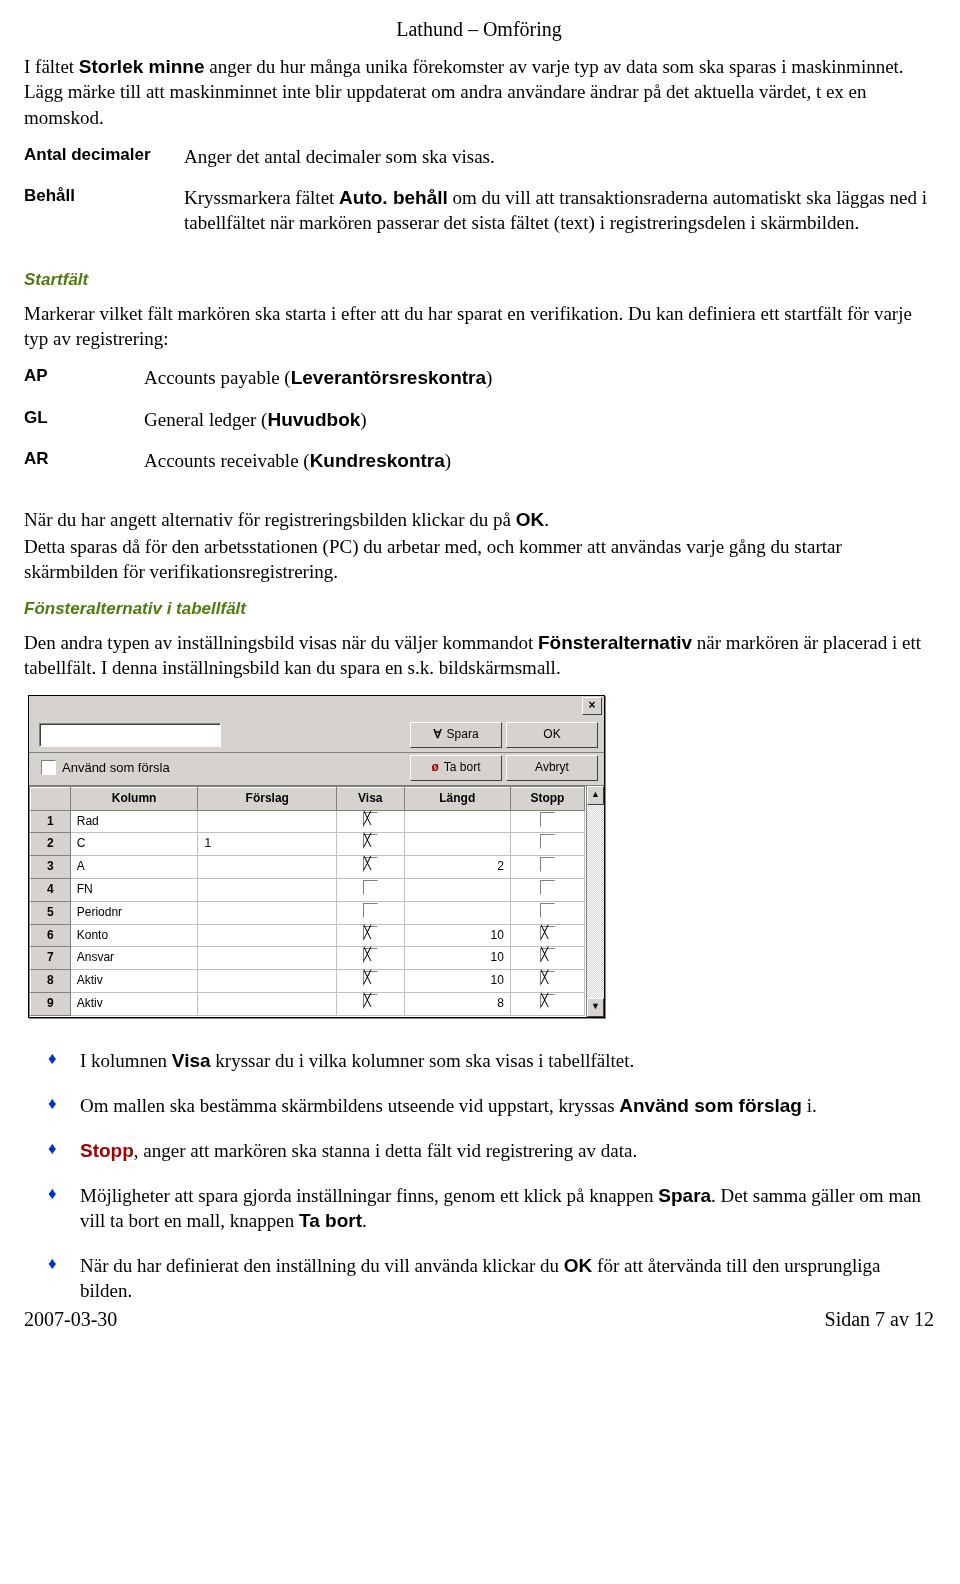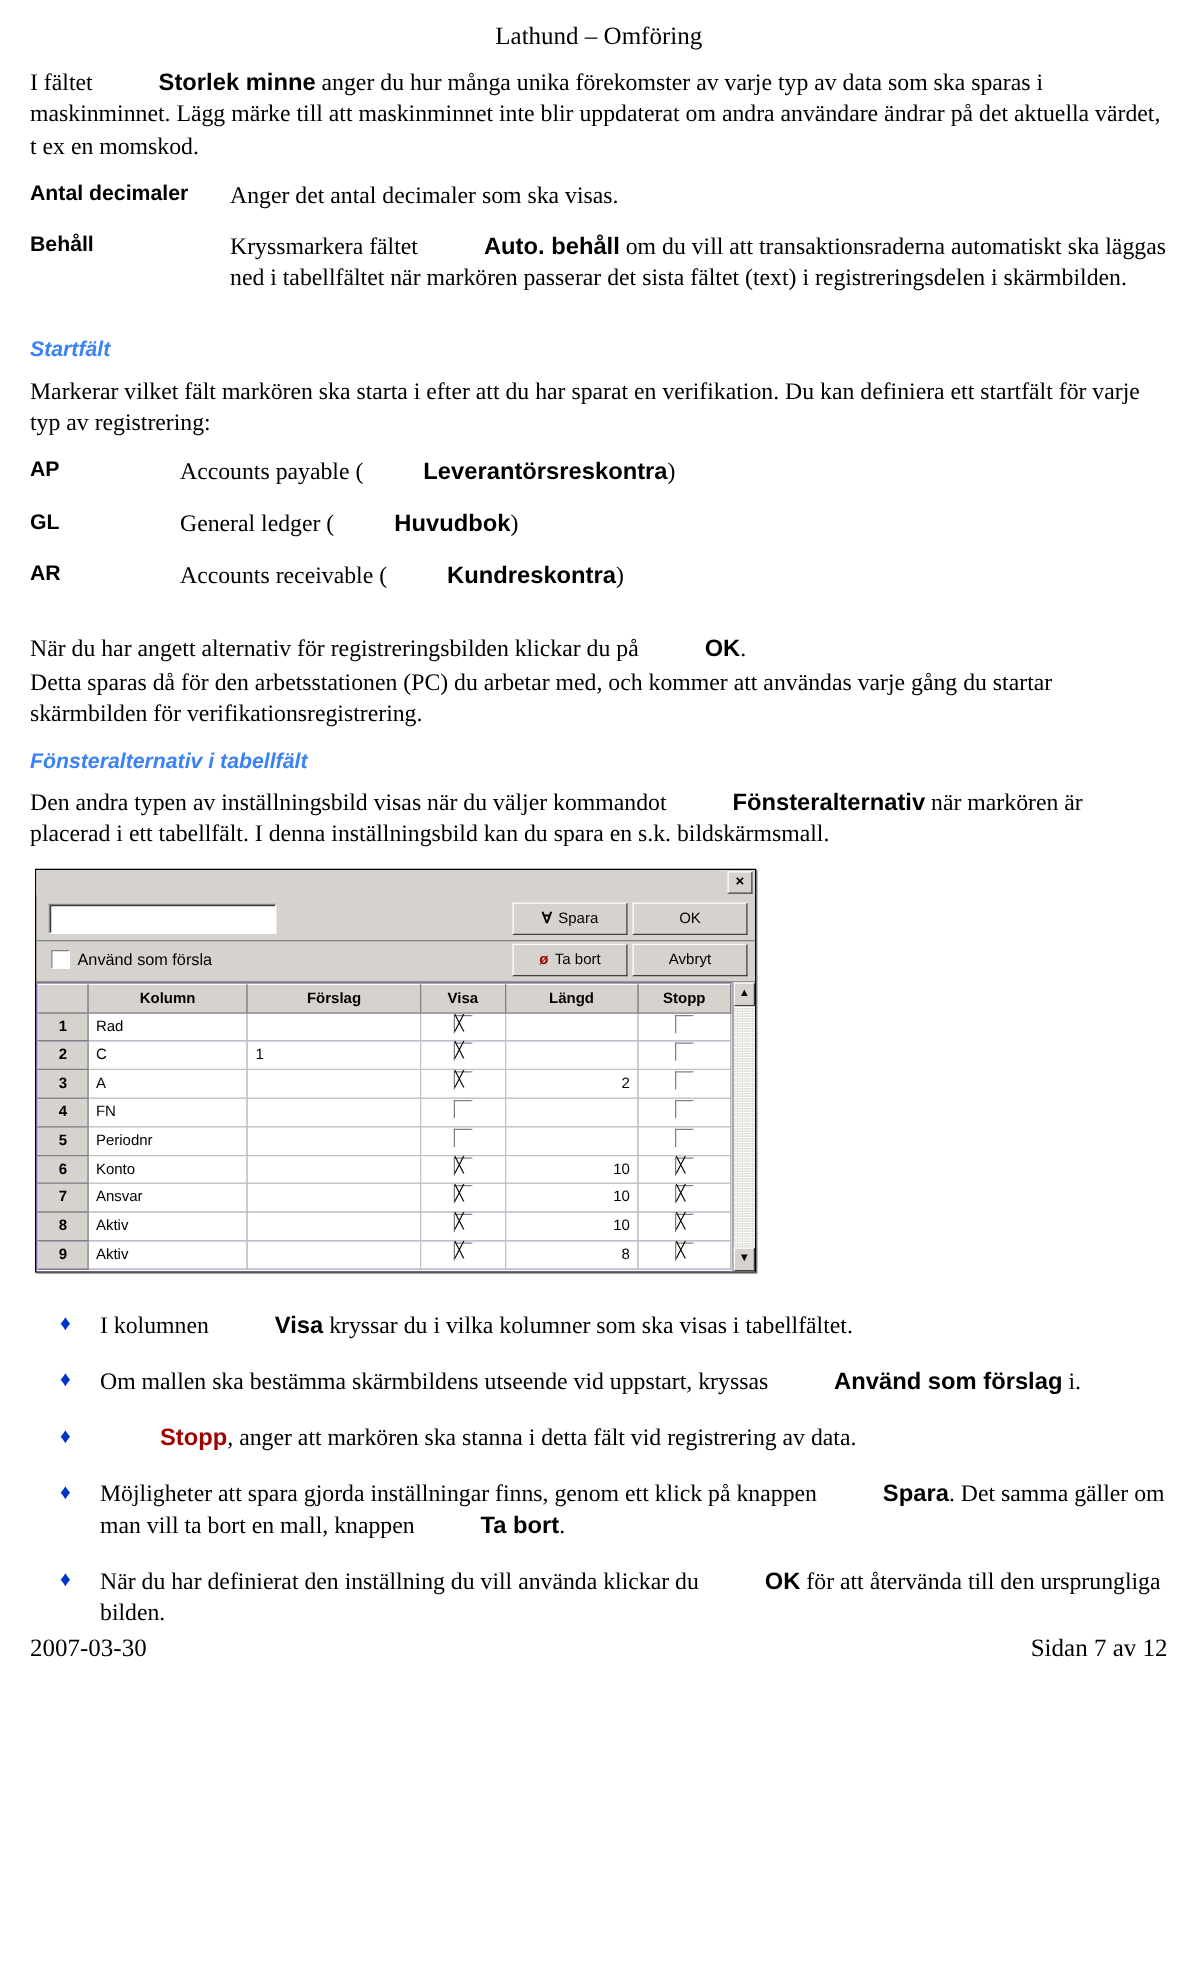--- a/index.html
+++ b/index.html
@@ -1,41 +1,41 @@
 <!DOCTYPE html>
 <html><head>
 <meta charset="utf-8">
 <style>
 body { margin:0; padding:0; background:#fff; font-family:"Times New Roman",Times,serif; font-size:19px; color:#000; line-height:1.32; }
 .page { width:960px; margin:0 auto; padding:16px 26px 10px 24px; box-sizing:border-box; }
 .title { text-align:center; font-weight:normal; font-size:20px; margin-bottom:12px; }
 .sans { font-family:Arial,Helvetica,sans-serif; }
-.bold { font-weight:bold;margin-left:48px; }
+.bold { font-weight:bold; }
 .red { color:#a00000; }
-.blue { color:#3b82f6; font-weight:bold; font-style:italic; font-family:Arial,Helvetica,sans-serif; font-size:17px; }
+.blue { color:#4d7c0f; font-weight:bold; font-style:italic; font-family:Arial,Helvetica,sans-serif; font-size:17px; }
 .para { margin:0 0 14px 0; }
 .deftbl { display:table; width:100%; margin:6px 0 18px 0; }
 .defrow { display:table-row; }
 .defterm { display:table-cell; width:160px; vertical-align:top; font-family:Arial,Helvetica,sans-serif; font-weight:bold; font-size:17px; padding-bottom:16px; }
 .defval { display:table-cell; vertical-align:top; padding-bottom:16px; }
 .bullets { margin:20px 0 0 24px; padding:0; list-style:none; }
 .bullets li { position:relative; padding-left:32px; margin-bottom:20px; }
 .bullets li::before { content:"\2666"; position:absolute; left:0; top:0; color:#0033cc; font-size:17px; }
 .footer { display:flex; justify-content:space-between; font-size:20px; margin-top:0; }
 .win { width:575px; background:#d6d3ce; border:1px solid #000; font-family:Tahoma,Arial,sans-serif; font-size:13px; color:#000; margin:4px 0 30px 4px; box-shadow:1px 1px 0 #888; }
 .win .titlebar { display:flex; justify-content:flex-end; background:#d6d3ce; padding:1px 2px; }
 .win .xbtn { width:18px; height:16px; background:#d6d3ce; border:1px solid #fff; border-right-color:#404040; border-bottom-color:#404040; font-family:Arial; font-size:12px; font-weight:bold; text-align:center; line-height:14px; }
 .win .toolbar { display:flex; align-items:center; padding:6px 6px 4px 10px; gap:4px; border-bottom:1px solid #808080; }
 .txtfield { width:180px; height:22px; background:#fff; border:1px solid #808080; border-right-color:#fff; border-bottom-color:#fff; box-shadow:inset 1px 1px 0 #404040; }
 .btn3d { width:90px; height:24px; background:#d6d3ce; border:1px solid #fff; border-right-color:#404040; border-bottom-color:#404040; font-size:12px; display:flex; align-items:center; justify-content:center; gap:5px; }
 .btn3d .ico { font-family:Arial; font-weight:bold; }
 .chkwrap { display:flex; align-items:center; gap:6px; padding:5px 10px 6px 10px; border-bottom:1px solid #808080; }
 .chkbx { width:13px; height:13px; background:#fff; border:1px solid #808080; border-right-color:#fff; border-bottom-color:#fff; display:inline-block; position:relative; }
 .chkbx.on::after { content:"\2573"; position:absolute; top:-2px; left:0; font-size:12px; }
-.grid { background:#6d28d9; border:1px solid #808080; border-right-color:#fff; border-bottom-color:#fff; }
+.grid { background:#000000; border:1px solid #808080; border-right-color:#fff; border-bottom-color:#fff; }
 .grid table { border-collapse:collapse; width:100%; }
 .grid th { background:#d6d3ce; border:1px solid #808080; border-top-color:#fff; border-left-color:#fff; font-weight:bold; font-size:12px; padding:2px 4px; text-align:center; height:18px; }
 .grid td { border-right:1px solid #c0c0c0; border-bottom:1px solid #c0c0c0; font-size:12px; padding:1px 6px; height:17px; background:#fff; }
 .grid td.rh { background:#d6d3ce; border:1px solid #808080; border-top-color:#fff; border-left-color:#fff; font-weight:bold; text-align:center; width:24px; }
 .grid td.c { text-align:center; }
 .grid td.r { text-align:right; }
 .gridwrap { display:flex; }
 .scrollbar { width:17px; background:#d6d3ce; display:flex; flex-direction:column; border-left:1px solid #808080; }
 .sbbtn { height:17px; background:#d6d3ce; border:1px solid #fff; border-right-color:#404040; border-bottom-color:#404040; font-size:9px; text-align:center; line-height:15px; }
 .sbtrack { flex:1; background:repeating-conic-gradient(#d6d3ce 0 25%, #fff 0 50%) 0 0/2px 2px; }

